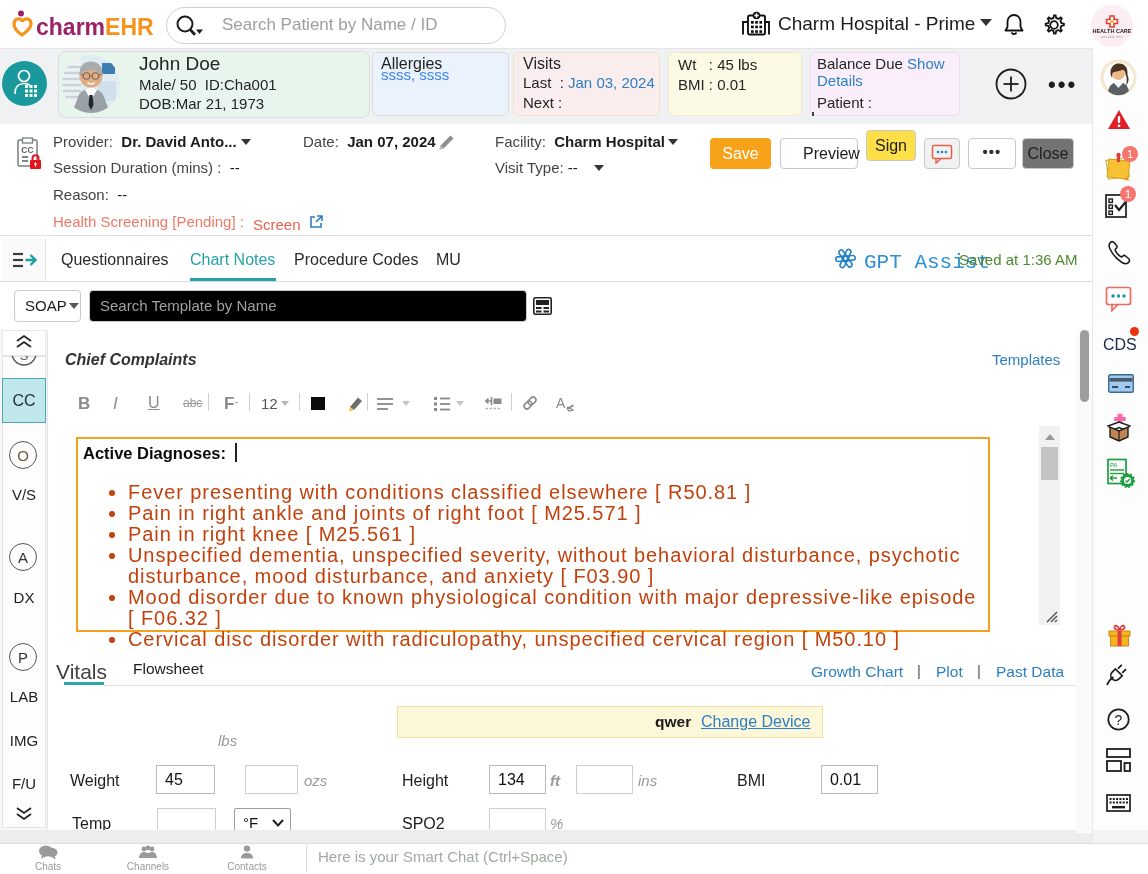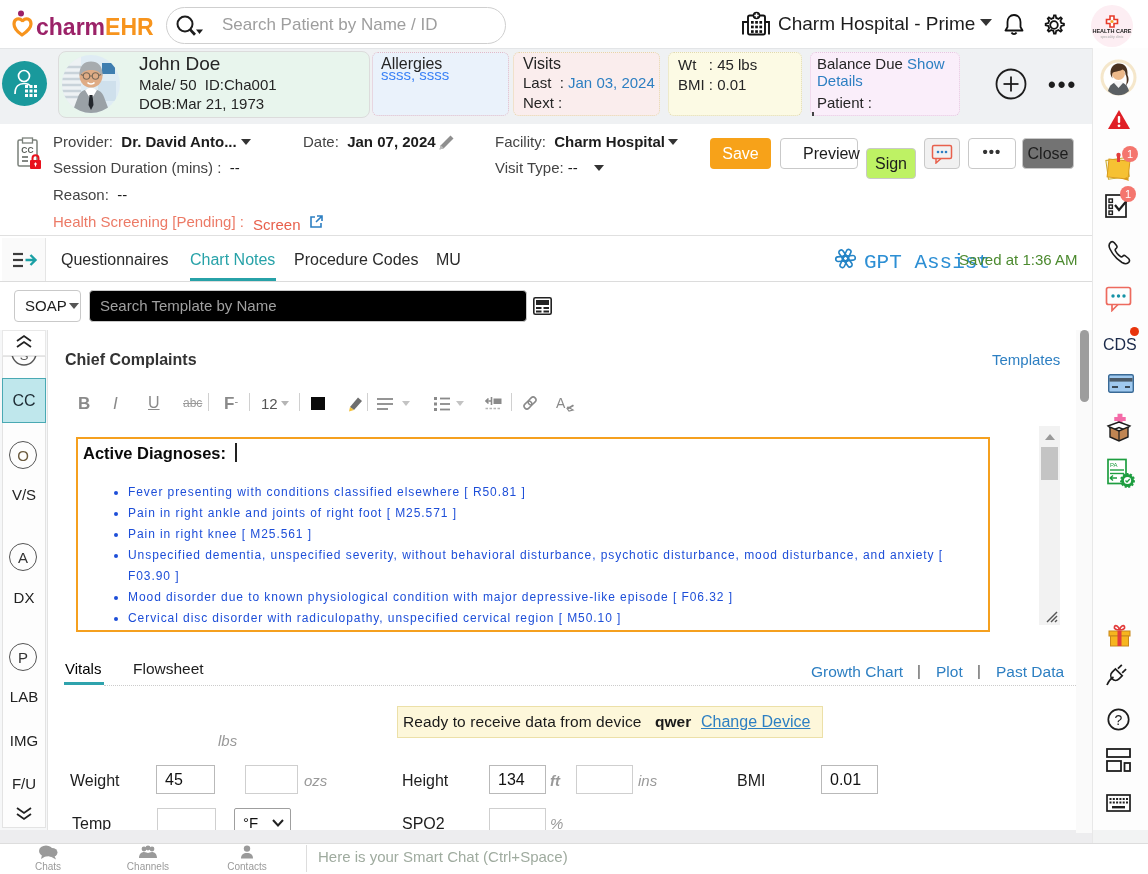--- a/index.html
+++ b/index.html
@@ -178,21 +178,21 @@
 <div class="abs" style="left:53px;top:186px;font-size:15px;color:#444;">Reason:&nbsp; <span style="color:#1d1d1d;">--</span></div>
 <div class="abs" style="left:53px;top:213px;font-size:15px;color:#ec7a66;">Health Screening [Pending] :</div>
 <div class="abs" style="left:253px;top:216px;font-size:15px;color:#e8604c;">Screen</div>
 <svg class="abs" style="left:309px;top:214px;" width="15" height="15" viewBox="0 0 15 15">
   <path d="M6 3 L2 3 L2 13 L12 13 L12 9" fill="none" stroke="#2d7fc2" stroke-width="1.6"></path>
   <path d="M8 2 L13 2 L13 7 M13 2 L7 8" fill="none" stroke="#2d7fc2" stroke-width="1.6"></path>
 </svg>
 
 <div class="abs" style="left:710px;top:138px;width:61px;height:31px;background:#f7a219;border-radius:4px;color:#fff;font-size:16px;text-align:center;line-height:31px;">Save</div>
 <div class="abs" style="left:780px;top:138px;width:78px;height:31px;background:#fff;border:1px solid #c9c9c9;border-radius:4px;color:#1d1d1d;font-size:16px;text-align:center;line-height:29px;padding-left:22px;">Preview</div>
-<div class="abs" style="left:866px;top:148px;width:50px;height:31px;background:#bef264;border:1px solid #c9c9c9;border-radius:4px;color:#1d1d1d;font-size:16px;text-align:center;line-height:29px;">Sign</div>
+<div class="abs" style="left:866px;top:130px;width:50px;height:31px;background:#fde047;border:1px solid #c9c9c9;border-radius:4px;color:#1d1d1d;font-size:16px;text-align:center;line-height:29px;">Sign</div>
 <div class="abs" style="left:924px;top:138px;width:36px;height:31px;background:#f1f1f1;border:1px solid #c9c9c9;border-radius:4px;"></div>
 <svg class="abs" style="left:931px;top:144px;" width="22" height="20" viewBox="0 0 22 20">
   <rect x="1.5" y="1.5" width="19" height="13" rx="1.5" fill="none" stroke="#e8604c" stroke-width="1.5"></rect>
   <path d="M5 14.5 L5 19 L10 14.5" fill="none" stroke="#e8604c" stroke-width="1.5"></path>
   <circle cx="7" cy="8" r="1.3" fill="#2d7fc2"></circle>
       <circle cx="11" cy="8" r="1.3" fill="#2d7fc2"></circle>
       <circle cx="15" cy="8" r="1.3" fill="#2d7fc2"></circle>
 </svg>
 <div class="abs" style="left:968px;top:138px;width:48px;height:31px;background:#fff;border:1px solid #c9c9c9;border-radius:4px;color:#333;font-size:15px;text-align:center;line-height:26px;letter-spacing:1px;font-weight:bold;">•••</div>
 <div class="abs" style="left:1022px;top:138px;width:52px;height:31px;background:#737373;border:1px solid #c9c9c9;border-radius:4px;color:#1d1d1d;font-size:16px;text-align:center;line-height:29px;">Close</div>
@@ -267,21 +267,21 @@
 <div class="abs" style="left:9px;top:543px;width:28px;height:28px;border:1.4px solid #555;border-radius:50%;font-size:15px;color:#333;text-align:center;line-height:27px;">A</div>
 <div class="abs" style="left:0;top:589px;width:48px;font-size:15px;color:#222;text-align:center;">DX</div>
 <div class="abs" style="left:9px;top:643px;width:28px;height:28px;border:1.4px solid #555;border-radius:50%;font-size:15px;color:#333;text-align:center;line-height:27px;">P</div>
 <div class="abs" style="left:0;top:688px;width:48px;font-size:15px;color:#222;text-align:center;">LAB</div>
 <div class="abs" style="left:0;top:732px;width:48px;font-size:15px;color:#222;text-align:center;">IMG</div>
 <div class="abs" style="left:0;top:775px;width:48px;font-size:15px;color:#222;text-align:center;">F/U</div>
 <svg class="abs" style="left:15px;top:806px;" width="18" height="15" viewBox="0 0 18 15">
   <path d="M2 2 L9 7 L16 2 M2 8 L9 13 L16 8" fill="none" stroke="#222" stroke-width="1.8"></path>
 </svg>
 
-<div class="abs" style="left:65px;top:351px;font-size:16px;font-weight:bold;color:#333;">Chief Complaints</div>
+<div class="abs" style="left:65px;top:351px;font-size:16px;font-weight:bold;color:#333;font-style:italic;">Chief Complaints</div>
 <div class="abs" style="left:992px;top:351px;font-size:15px;color:#2d7fc2;">Templates</div>
 
 <div class="abs" style="left:78px;top:394px;font-size:17px;font-weight:bold;color:#8a8a8a;">B</div>
 <div class="abs" style="left:113px;top:394px;font-size:17px;font-style:italic;color:#8a8a8a;">I</div>
 <div class="abs" style="left:148px;top:394px;font-size:16px;color:#8a8a8a;text-decoration:underline;">U</div>
 <div class="abs" style="left:183px;top:396px;font-size:12px;color:#9a9a9a;text-decoration:line-through;">abc</div>
 <div class="abs" style="left:208px;top:393px;width:1px;height:18px;background:#d0d0d0;"></div>
 <div class="abs" style="left:224px;top:394px;font-size:17px;font-weight:bold;color:#8a8a8a;">F<span style="font-size:11px;font-weight:normal;vertical-align:4px;">-</span></div>
 <div class="abs" style="left:249px;top:393px;width:1px;height:18px;background:#d0d0d0;"></div>
 <div class="abs" style="left:261px;top:395px;font-size:15px;color:#555;">12</div>
@@ -329,21 +329,21 @@
 </svg>
 <svg class="abs" style="left:556px;top:395px;" width="19" height="17" viewBox="0 0 19 17">
   <text x="0" y="13" font-size="14" fill="#8a8a8a" font-family="Liberation Sans">A</text>
   <path d="M11 13 L17 9.5 L18 11 L12 14.5 Z" fill="#8a8a8a"></path>
   <path d="M11 13.5 L13 16 L17 15 L12 12 Z" fill="none" stroke="#8a8a8a" stroke-width="1.2"></path>
 </svg>
 
 <div class="abs" style="left:76px;top:437px;width:914px;height:195px;border:2px solid #f5a01f;background:#fff;overflow:hidden;"></div>
 <div class="abs" style="left:83px;top:444px;font-size:16.5px;font-weight:bold;color:#0a0a0a;">Active Diagnoses:</div>
     <div class="abs" style="left:235px;top:443px;width:1.5px;height:19px;background:#222;"></div>
-<div class="abs" style="left:108px;top:482px;width:880px;font-size:12px;color:#1d4ed8;line-height:21px;letter-spacing:0.93px;">
+<div class="abs" style="left:108px;top:482px;width:880px;font-size:20px;color:#c2410c;line-height:21px;letter-spacing:0.93px;">
 <ul style="margin:0;padding-left:20px;">
 <li>Fever presenting with conditions classified elsewhere [ R50.81 ]</li>
 <li>Pain in right ankle and joints of right foot [ M25.571 ]</li>
 <li>Pain in right knee [ M25.561 ]</li>
 <li>Unspecified dementia, unspecified severity, without behavioral disturbance, psychotic disturbance, mood disturbance, and anxiety [ F03.90 ]</li>
 <li>Mood disorder due to known physiological condition with major depressive-like episode [ F06.32 ]</li>
 <li>Cervical disc disorder with radiculopathy, unspecified cervical region [ M50.10 ]</li>
 </ul>
 </div>
 
@@ -351,32 +351,31 @@
 <div class="abs" style="left:1045px;top:434px;width:0;height:0;border-left:5px solid transparent;border-right:5px solid transparent;border-bottom:6px solid #999;"></div>
 <div class="abs" style="left:1041px;top:447px;width:17px;height:33px;background:#c4c4c4;"></div>
 <svg class="abs" style="left:1043px;top:608px;" width="16" height="16" viewBox="0 0 16 16">
   <g stroke="#555" stroke-width="1.4">
         <line x1="4" y1="14" x2="14" y2="4"></line>
         <line x1="8" y1="14" x2="14" y2="8"></line>
         <line x1="12" y1="14" x2="14" y2="12"></line>
       </g>
 </svg>
 
-<div class="abs" style="left:65px;top:660px;font-size:15px;color:#000000;">Vitals</div>
+<div class="abs" style="left:56px;top:660px;font-size:21px;color:#404040;">Vitals</div>
 <div class="abs" style="left:64px;top:682px;width:40px;height:3px;background:#2fa3ad;"></div>
     <div class="abs" style="left:104px;top:685px;width:988px;height:0;border-top:1px dotted #ccc;"></div>
 <div class="abs" style="left:133px;top:660px;font-size:15.5px;color:#1d1d1d;">Flowsheet</div>
 <div class="abs" style="left:811px;top:663px;font-size:15.5px;color:#2d7fc2;">Growth Chart</div>
 <div class="abs" style="left:917px;top:662px;font-size:15px;color:#555;">|</div>
 <div class="abs" style="left:936px;top:663px;font-size:15.5px;color:#2d7fc2;">Plot</div>
 <div class="abs" style="left:977px;top:662px;font-size:15px;color:#555;">|</div>
 <div class="abs" style="left:996px;top:663px;font-size:15.5px;color:#2d7fc2;">Past Data</div>
 
 <div class="abs" style="left:397px;top:706px;width:426px;height:32px;background:#fdf7da;border:1px solid #ece0a8;"></div>
-<div class="abs" style="left:403px;top:713px;font-size:15.5px;color:#1a1a1a;letter-spacing:0.1px;">Ready to receive data from device</div>
 <div class="abs" style="left:655px;top:713px;font-size:15.5px;font-weight:bold;color:#1a1a1a;">qwer</div>
 <div class="abs" style="left:701px;top:713px;font-size:16px;color:#2d7fc2;text-decoration:underline;">Change Device</div>
 
 <div class="abs" style="left:70px;top:772px;font-size:16px;color:#1d1d1d;">Weight</div>
 <div class="abs" style="left:156px;top:765px;width:59px;height:29px;border:1px solid #b9b9b9;background:#fff;font-size:16px;color:#111;line-height:27px;padding-left:8px;">45</div>
 <div class="abs" style="left:218px;top:732px;font-size:15px;color:#999;font-style:italic;">lbs</div>
 <div class="abs" style="left:245px;top:765px;width:53px;height:29px;border:1px solid #cfcfcf;background:#fff;"></div>
 <div class="abs" style="left:304px;top:772px;font-size:15px;color:#999;font-style:italic;">ozs</div>
 <div class="abs" style="left:402px;top:772px;font-size:16px;color:#1d1d1d;">Height</div>
 <div class="abs" style="left:489px;top:765px;width:57px;height:29px;border:1px solid #b9b9b9;background:#fff;font-size:16px;color:#111;line-height:27px;padding-left:8px;">134</div>

